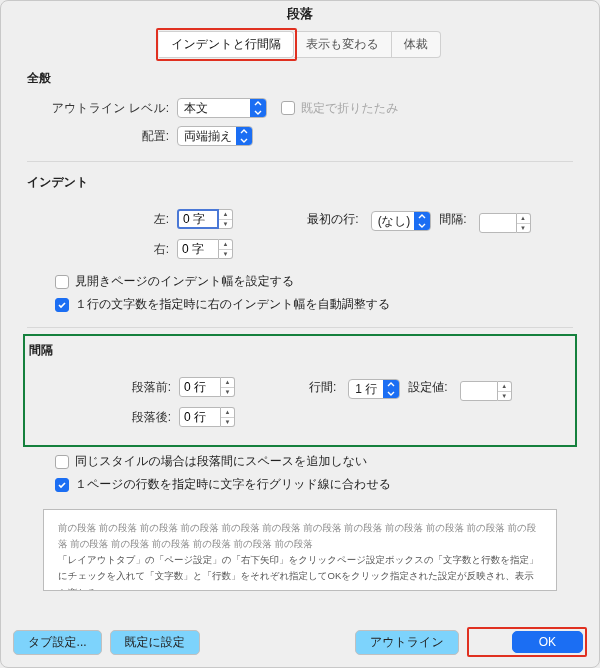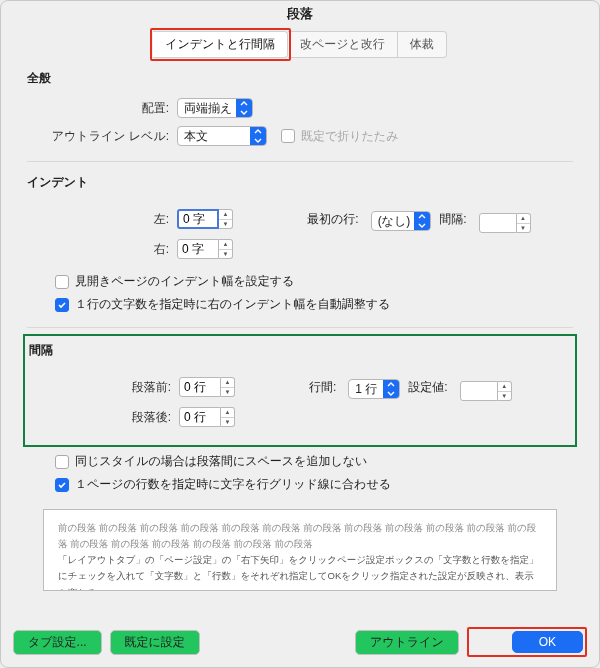--- a/index.html
+++ b/index.html
@@ -198,21 +198,21 @@
   }
   .footer {
     position: absolute;
     left: 12px;
     right: 12px;
     bottom: 10px;
     display: flex;
     align-items: center;
   }
   .btn {
-    background: #22c55e;
+    background: #7dd3fc;
     border: 1px solid #c0c0c0;
     border-radius: 5px;
     padding: 3px 14px;
     font-size: 12px;
     cursor: default;
   }
   .btn.primary {
     background: #1b6ef3;
     color: #fff;
     border-color: #1b6ef3;
@@ -226,62 +226,62 @@
 <body>
 
 <div class="window">
 
   <div class="titlebar">段落</div>
 
   <div class="tabs">
     <span class="tab-highlight">
       <div class="tab active">インデントと行間隔</div>
     </span>
-    <div class="tab middle">改ページと改行</div>
+    <div class="tab middle">表示も変わる</div>
     <div class="tab">体裁</div>
   </div>
 
   <div class="body">
 
     <div class="section-title">全般</div>
-
-    <div class="row">
-      <div class="lbl">配置:</div>
-      <div class="select">
-        <span>両端揃え</span>
-        <span class="arrows">
-          <svg viewBox="0 0 8 8">
-              <path d="M1 5 L4 2 L7 5" stroke="#fff" stroke-width="1.4" fill="none"></path>
-            </svg>
-          <svg viewBox="0 0 8 8">
-              <path d="M1 3 L4 6 L7 3" stroke="#fff" stroke-width="1.4" fill="none"></path>
-            </svg>
-        </span>
-      </div>
-    </div>
 
     <div class="row">
       <div class="lbl">アウトライン レベル:</div>
       <div class="select" style="min-width:90px">
         <span>本文</span>
         <span class="arrows">
           <svg viewBox="0 0 8 8">
               <path d="M1 5 L4 2 L7 5" stroke="#fff" stroke-width="1.4" fill="none"></path>
             </svg>
           <svg viewBox="0 0 8 8">
               <path d="M1 3 L4 6 L7 3" stroke="#fff" stroke-width="1.4" fill="none"></path>
             </svg>
         </span>
       </div>
       <span style="width:14px"></span>
       <span class="chk"></span>
       <span style="width:6px"></span>
       <span class="muted">既定で折りたたみ</span>
     </div>
 
+    <div class="row">
+      <div class="lbl">配置:</div>
+      <div class="select">
+        <span>両端揃え</span>
+        <span class="arrows">
+          <svg viewBox="0 0 8 8">
+              <path d="M1 5 L4 2 L7 5" stroke="#fff" stroke-width="1.4" fill="none"></path>
+            </svg>
+          <svg viewBox="0 0 8 8">
+              <path d="M1 3 L4 6 L7 3" stroke="#fff" stroke-width="1.4" fill="none"></path>
+            </svg>
+        </span>
+      </div>
+    </div>
+
     <hr class="sep">
 
     <div class="section-title">インデント</div>
 
     <div class="two-col">
       <div class="left-col">
         <div class="row">
           <div class="lbl">左:</div>
           <div class="spinner">
             <input class="hl" value="0 字" style="">

